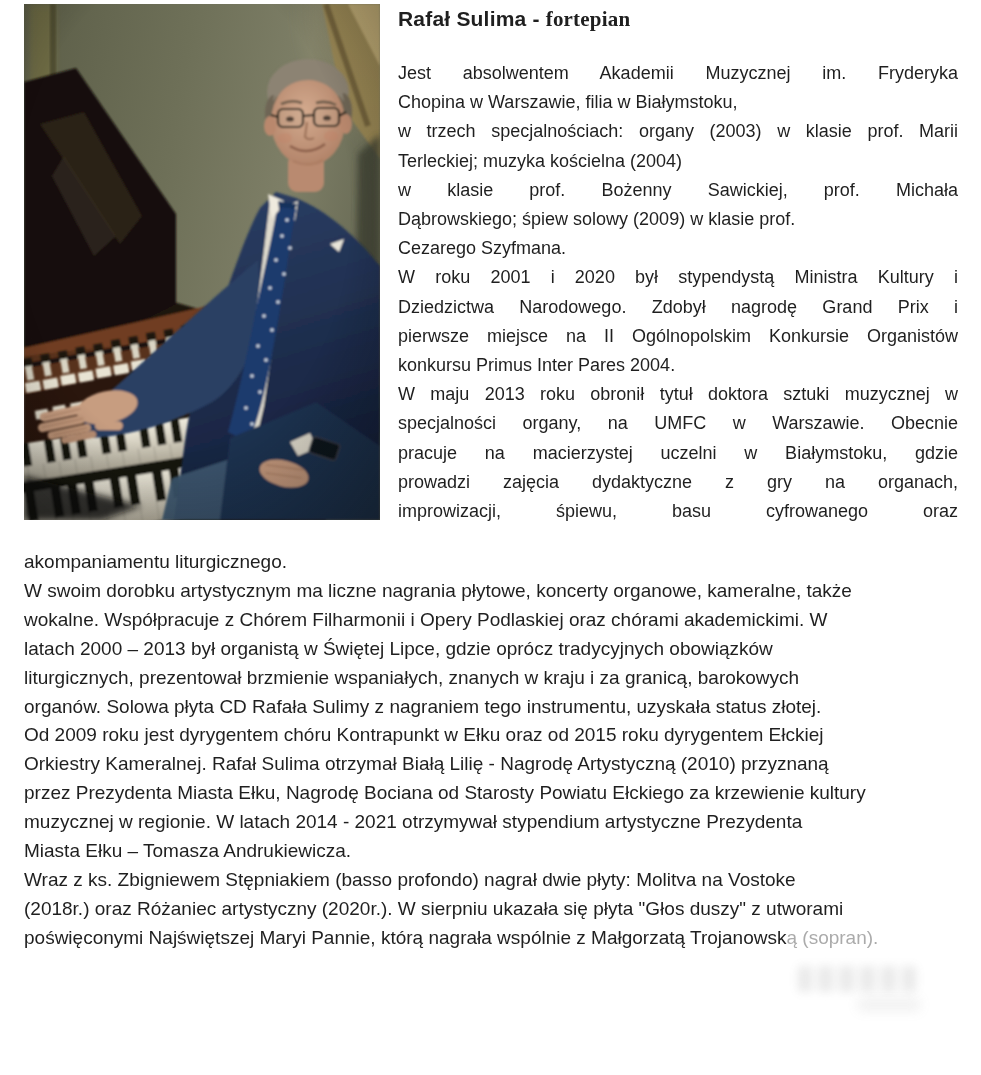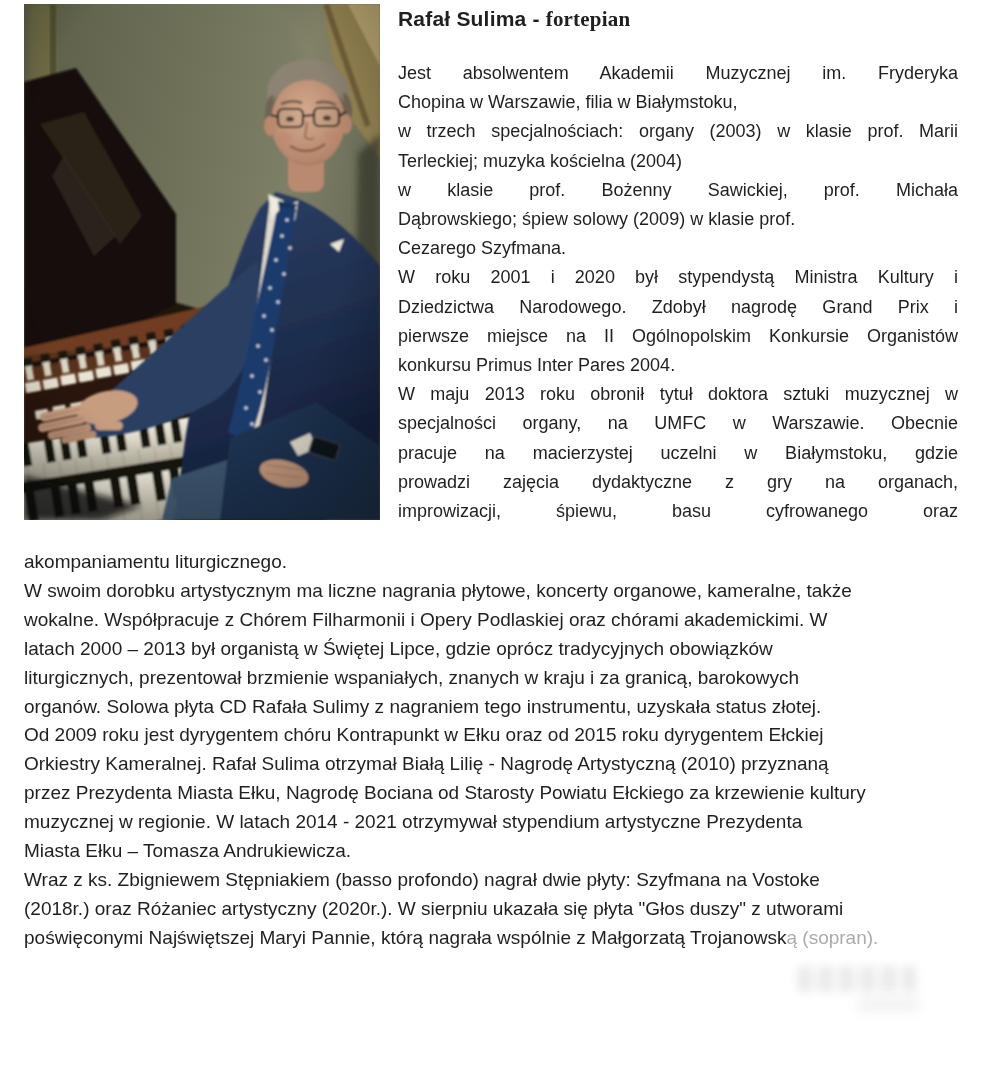--- a/index.html
+++ b/index.html
@@ -331,21 +331,21 @@
         <div class="line">W swoim dorobku artystycznym ma liczne nagrania płytowe, koncerty organowe, kameralne, także</div>
         <div class="line">wokalne. Współpracuje z Chórem Filharmonii i Opery Podlaskiej oraz chórami akademickimi. W</div>
         <div class="line">latach 2000 – 2013 był organistą w Świętej Lipce, gdzie oprócz tradycyjnych obowiązków</div>
         <div class="line">liturgicznych, prezentował brzmienie wspaniałych, znanych w kraju i za granicą, barokowych</div>
         <div class="line">organów. Solowa płyta CD Rafała Sulimy z nagraniem tego instrumentu, uzyskała status złotej.</div>
         <div class="line">Od 2009 roku jest dyrygentem chóru Kontrapunkt w Ełku oraz od 2015 roku dyrygentem Ełckiej</div>
         <div class="line">Orkiestry Kameralnej. Rafał Sulima otrzymał Białą Lilię - Nagrodę Artystyczną (2010) przyznaną</div>
         <div class="line">przez Prezydenta Miasta Ełku, Nagrodę Bociana od Starosty Powiatu Ełckiego za krzewienie kultury</div>
         <div class="line">muzycznej w regionie. W latach 2014 - 2021 otrzymywał stypendium artystyczne Prezydenta</div>
         <div class="line">Miasta Ełku – Tomasza Andrukiewicza.</div>
-        <div class="line">Wraz z ks. Zbigniewem Stępniakiem (basso profondo) nagrał dwie płyty: Szyfmana na Vostoke</div>
+        <div class="line">Wraz z ks. Zbigniewem Stępniakiem (basso profondo) nagrał dwie płyty: Molitva na Vostoke</div>
         <div class="line">(2018r.) oraz Różaniec artystyczny (2020r.). W sierpniu ukazała się  płyta "Głos duszy" z utworami</div>
       </div>
     <div class="line"><span>poświęconymi Najświętszej Maryi Pannie, którą nagrała wspólnie z Małgorzatą Trojanowsk</span><span class="faded">ą (sopran).</span></div>
   </div>
 
   <div class="smudge"></div>
   <div class="smudge2"></div>
 
 </div>
 

